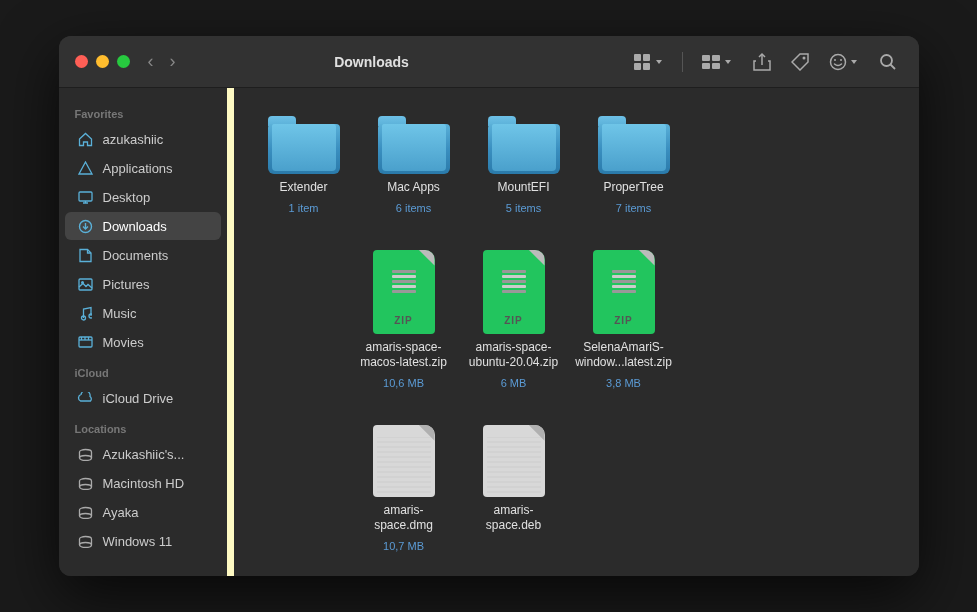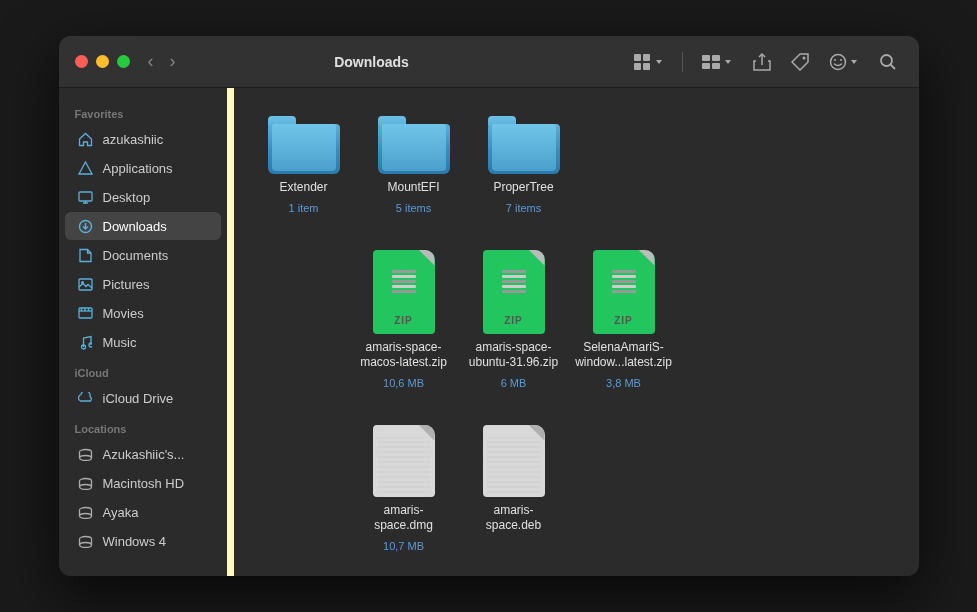--- a/index.html
+++ b/index.html
@@ -417,42 +417,42 @@
             <rect x="1" y="1" width="13" height="11" rx="1"></rect>
             <circle cx="4.5" cy="4.5" r="1.5" fill="#5ab0d8" stroke="none"></circle>
             <polyline points="1,9 5,5.5 8,8.5 10,6.5 14,10"></polyline>
           </svg>
         </div>
         <span>Pictures</span>
       </div>
 
       <div class="sidebar-item">
         <div class="sidebar-icon">
+          <svg width="13" height="15" viewBox="0 0 13 15" fill="none" stroke="#5ab0d8" stroke-width="1.3">
+            <path d="M4.5 12 V3 L12 1.5 V10"></path>
+            <circle cx="4.5" cy="12" r="2"></circle>
+            <circle cx="12" cy="10" r="2"></circle>
+          </svg>
+        </div>
+        <span>Music</span>
+      </div>
+
+      <div class="sidebar-item">
+        <div class="sidebar-icon">
           <svg width="15" height="12" viewBox="0 0 15 12" fill="none" stroke="#5ab0d8" stroke-width="1.3">
             <rect x="1" y="1" width="13" height="10" rx="1"></rect>
             <line x1="1" y1="4" x2="14" y2="4"></line>
             <line x1="3.5" y1="1" x2="3.5" y2="4"></line>
             <line x1="7" y1="1" x2="7" y2="4"></line>
             <line x1="10.5" y1="1" x2="10.5" y2="4"></line>
           </svg>
         </div>
         <span>Movies</span>
       </div>
 
-      <div class="sidebar-item">
-        <div class="sidebar-icon">
-          <svg width="13" height="15" viewBox="0 0 13 15" fill="none" stroke="#5ab0d8" stroke-width="1.3">
-            <path d="M4.5 12 V3 L12 1.5 V10"></path>
-            <circle cx="4.5" cy="12" r="2"></circle>
-            <circle cx="12" cy="10" r="2"></circle>
-          </svg>
-        </div>
-        <span>Music</span>
-      </div>
-
       <div class="sidebar-section-label">iCloud</div>
 
       <div class="sidebar-item">
         <div class="sidebar-icon">
           <svg width="17" height="12" viewBox="0 0 17 12" fill="none" stroke="#5ab0d8" stroke-width="1.3">
             <path d="M3.5 9 A3.5 3.5 0 0 1 4 2.5 A4.5 4.5 0 0 1 13 4.5 A3 3 0 0 1 13.5 9 Z"></path>
           </svg>
         </div>
         <span>iCloud Drive</span>
       </div>
@@ -489,54 +489,63 @@
         <span>Ayaka</span>
       </div>
 
       <div class="sidebar-item">
         <div class="sidebar-icon">
           <svg width="15" height="13" viewBox="0 0 15 13" fill="none" stroke="#aaa" stroke-width="1.3">
             <ellipse cx="7.5" cy="10" rx="6" ry="2.5"></ellipse>
             <path d="M1.5 10 V4 A6 2.5 0 0 1 13.5 4 V10"></path>
           </svg>
         </div>
-        <span>Windows 4</span>
+        <span>Windows 11</span>
       </div>
     </div>
 
     <div class="content">
       <div class="file-grid">
 
         <div class="file-item">
           <div class="folder-icon">
             <div class="folder-tab"></div>
             <div class="folder-body"></div>
             <div class="folder-inner"></div>
           </div>
           <span class="file-name">Extender</span>
           <span class="file-meta">1 item</span>
         </div>
 
-
         <div class="file-item">
           <div class="folder-icon">
             <div class="folder-tab"></div>
             <div class="folder-body"></div>
             <div class="folder-inner"></div>
           </div>
-          <span class="file-name">MountEFI</span>
-          <span class="file-meta">5 items</span>
+          <span class="file-name">Mac Apps</span>
+          <span class="file-meta">6 items</span>
         </div>
 
         <div class="file-item">
           <div class="folder-icon">
             <div class="folder-tab"></div>
             <div class="folder-body"></div>
             <div class="folder-inner"></div>
           </div>
+          <span class="file-name">MountEFI</span>
+          <span class="file-meta">5 items</span>
+        </div>
+
+        <div class="file-item">
+          <div class="folder-icon">
+            <div class="folder-tab"></div>
+            <div class="folder-body"></div>
+            <div class="folder-inner"></div>
+          </div>
           <span class="file-name">ProperTree</span>
           <span class="file-meta">7 items</span>
         </div>
       </div>
 
       <div class="file-grid section-gap">
 
         <div class="file-item" style="margin-left:100px;">
           <div class="zip-icon">
             <div class="zip-stripes">
@@ -556,21 +565,21 @@
           <div class="zip-icon">
             <div class="zip-stripes">
               <div class="zip-stripe dark"></div>
               <div class="zip-stripe"></div>
               <div class="zip-stripe dark"></div>
               <div class="zip-stripe"></div>
               <div class="zip-stripe dark"></div>
             </div>
             <div class="zip-label">ZIP</div>
           </div>
-          <span class="file-name">amaris-space-ubuntu-31.96.zip</span>
+          <span class="file-name">amaris-space-ubuntu-20.04.zip</span>
           <span class="file-meta">6 MB</span>
         </div>
 
         <div class="file-item">
           <div class="zip-icon">
             <div class="zip-stripes">
               <div class="zip-stripe dark"></div>
               <div class="zip-stripe"></div>
               <div class="zip-stripe dark"></div>
               <div class="zip-stripe"></div>

